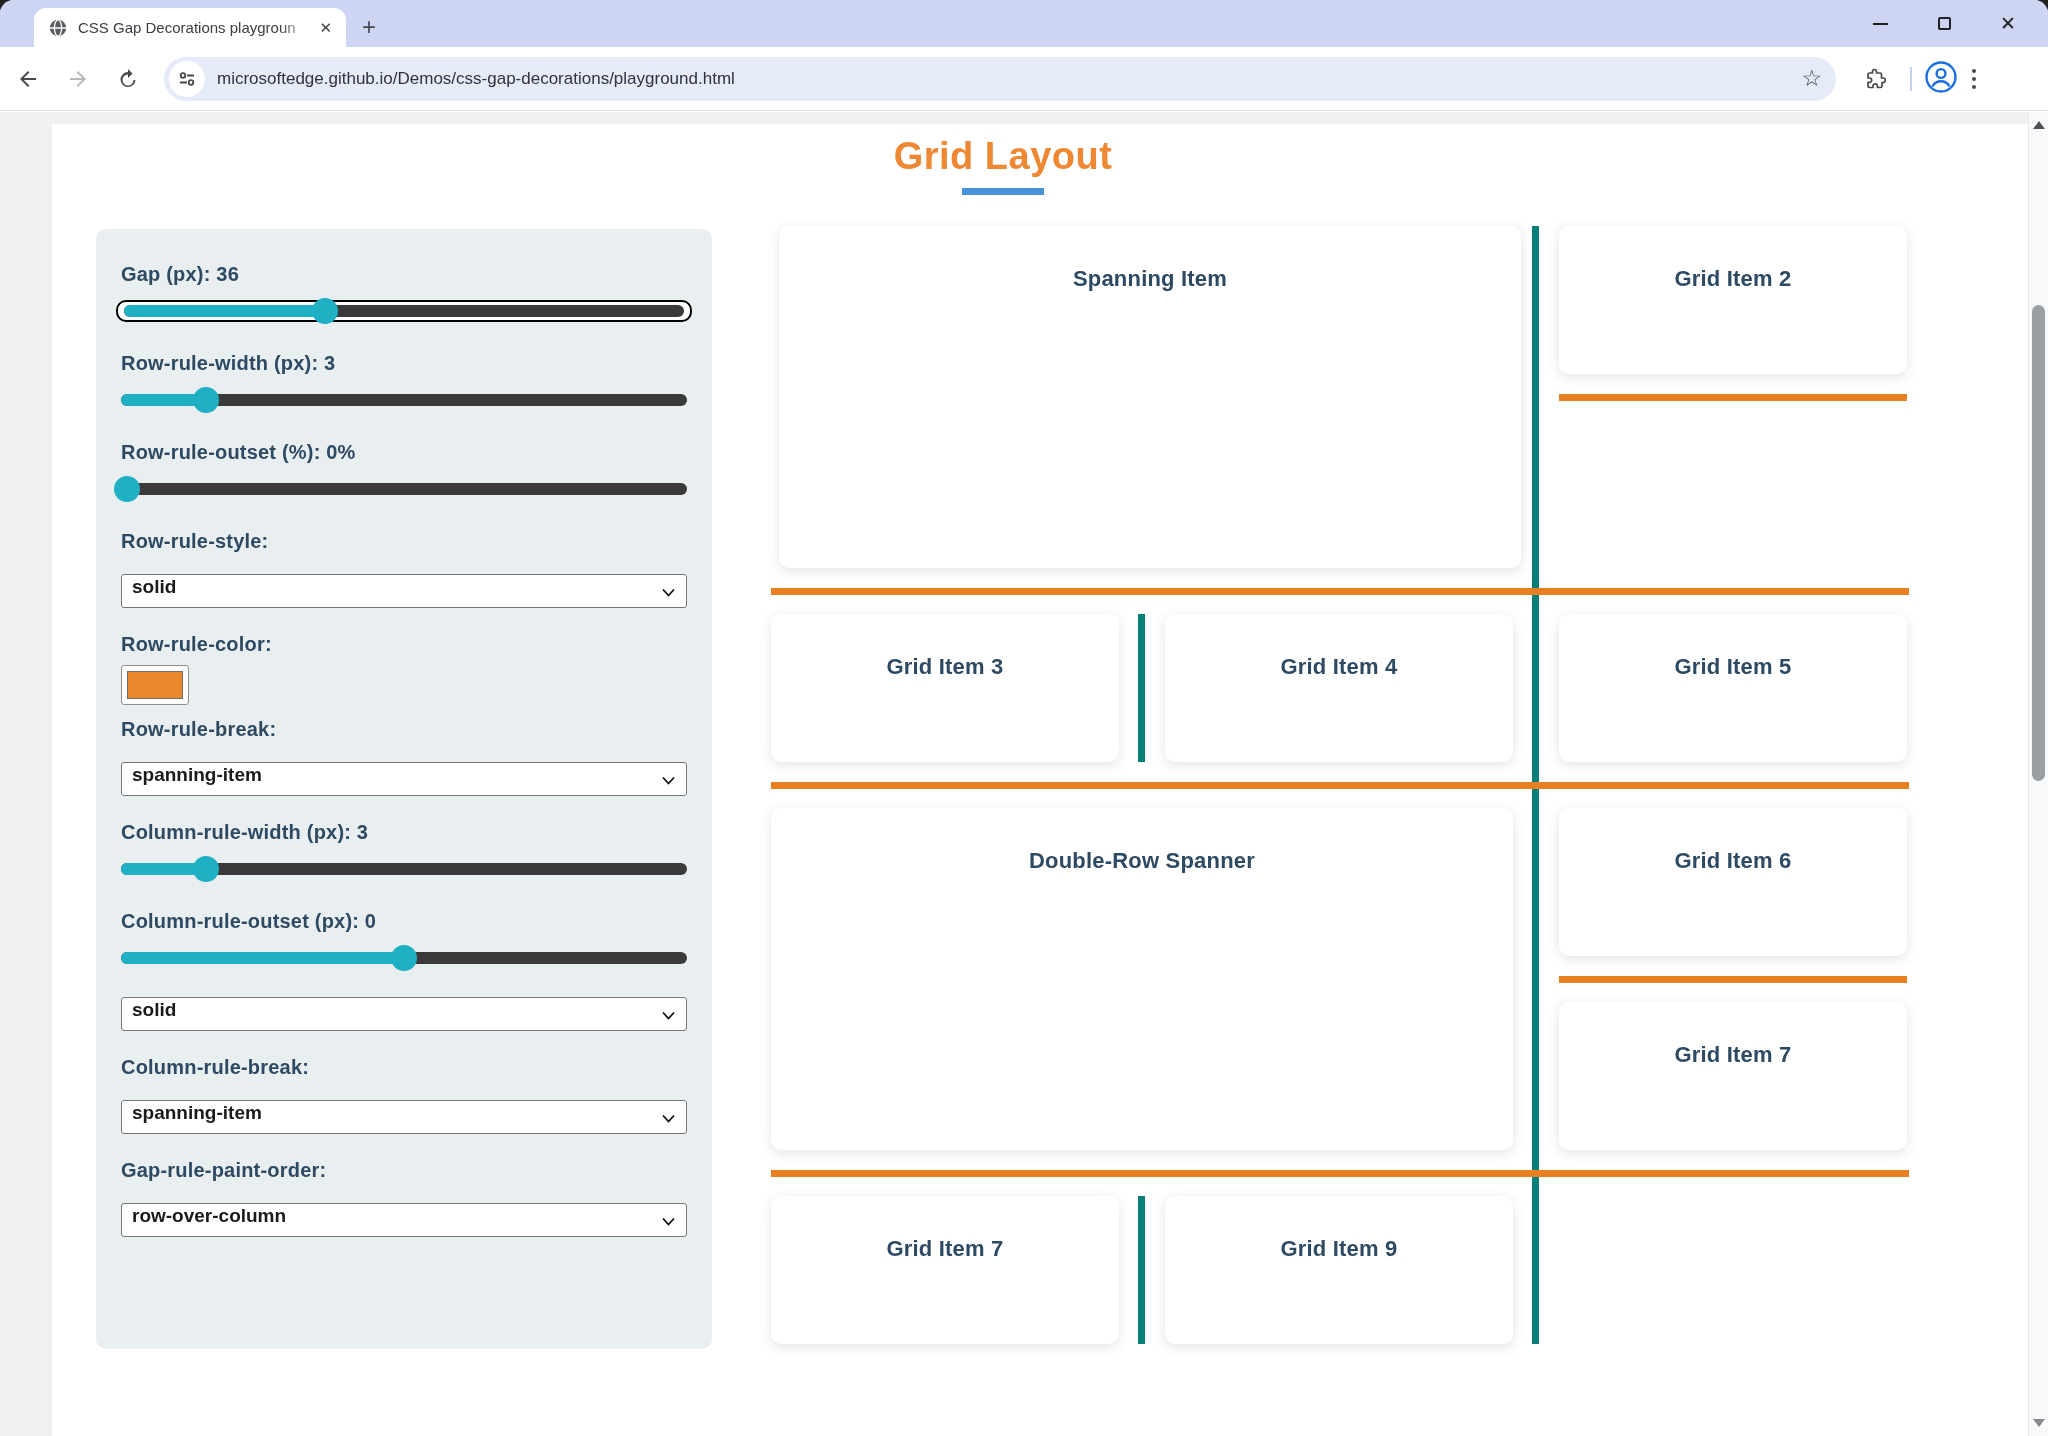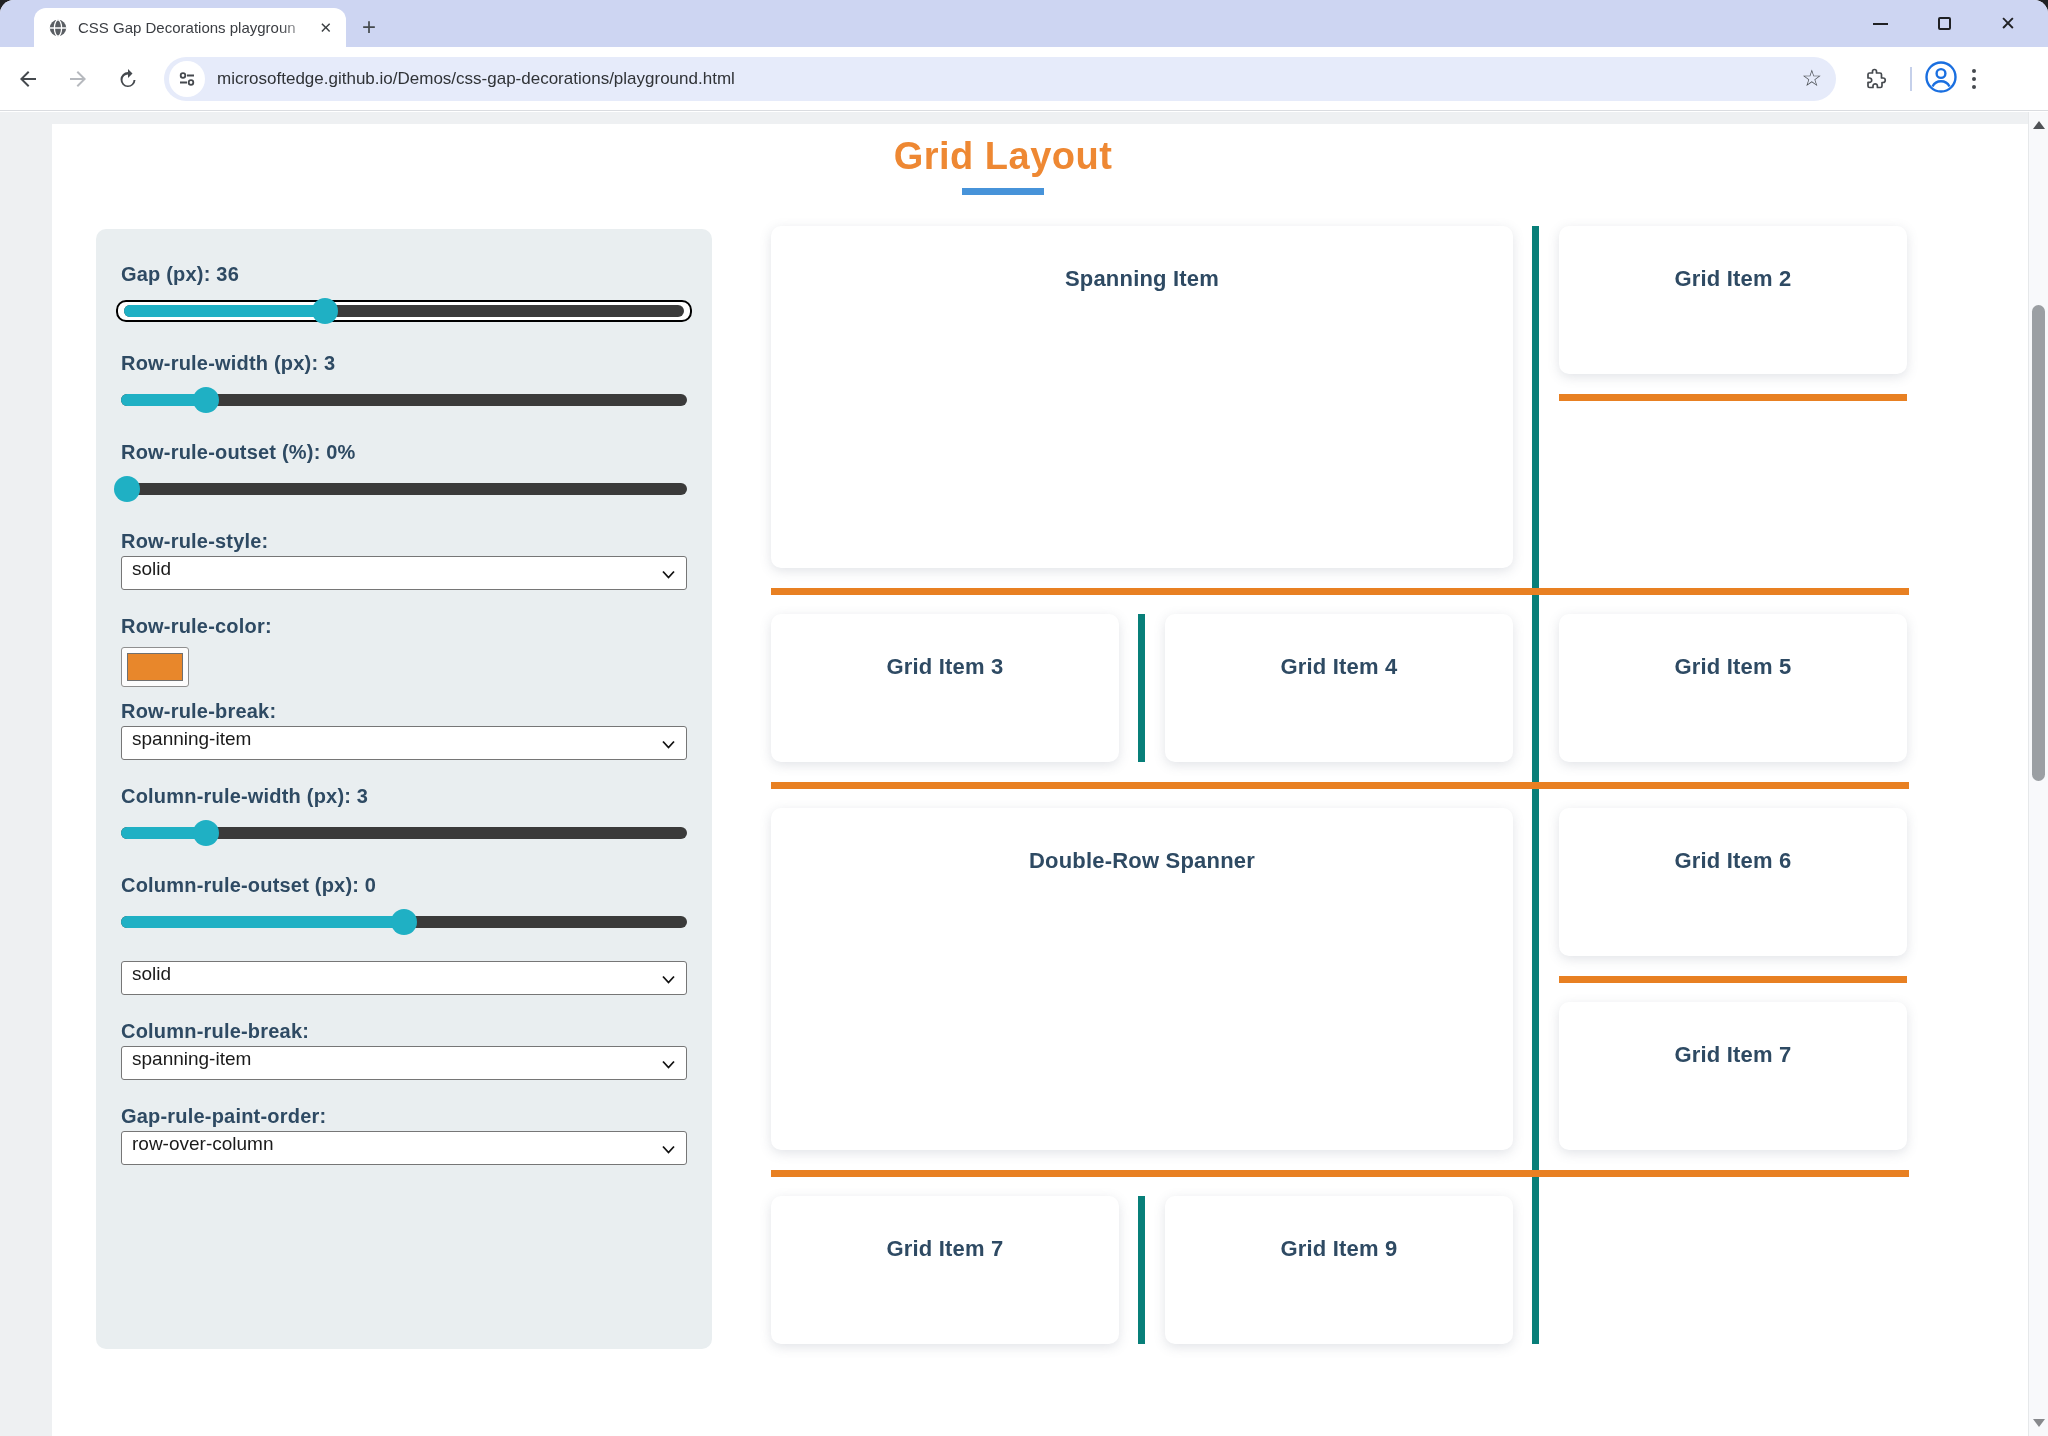--- a/index.html
+++ b/index.html
@@ -57,38 +57,38 @@
   .slider{ position:relative; height:28px; margin-top:10px; --p:36%; }
   .slider .track{ position:absolute; left:0; right:0; top:8px; height:12px; border-radius:7px; background:#3a3a3a; }
   .slider .fill{ position:absolute; left:0; top:8px; height:12px; border-radius:7px 0 0 7px; background:var(--slider-cyan); width:var(--p); }
   .slider .thumb{ position:absolute; top:1px; left:var(--p); width:26px; height:26px; border-radius:50%;
                   background:var(--slider-cyan); transform:translateX(-50%); }
   .slider.focused .trackbox{ position:absolute; left:-5px; right:-5px; top:3px; height:22px;
                              border:2px solid #000; border-radius:10px; background:#fff; }
   .slider.focused .track{ left:3px; right:3px; }
   .slider.focused .fill { left:3px; }
 
-  .select{ position:relative; margin-top:2px; height:34px; background:#fff; border:1px solid #767676;
-           border-radius:3px; display:flex; align-items:center; padding:0 34px 8px 10px; }
+  .select{ position:relative; margin-top:20px; height:34px; background:#fff; border:1px solid #767676;
+           border-radius:3px; display:flex; align-items:center; padding:0 34px 8px 10px;font-weight:bold; }
   .select .val{ font-size:19px; color:#1a1a1a; }
   .select .chev{ position:absolute; right:10px; top:10px; }
 
   .swatch{ margin-top:8px; width:68px; height:40px; background:#fdfdfd; border:1px solid #8f8f8f;
            border-radius:3px; padding:5px; }
   .swatch .inner{ width:100%; height:100%; border:1px solid #707070; }
 
   
   .gridwrap{ position:relative; margin-left:59px; margin-top:-3px; width:1139px; height:1120px; }
   .card{ position:absolute; background:#fff; border-radius:10px; box-shadow:0 3px 12px rgba(90,100,120,.18);
          text-align:center; padding-top:40px; font-size:22px; font-weight:bold; color:var(--ink); letter-spacing:.2px; }
   .rule{ position:absolute; }
   .rule.col{ width:7px; background:var(--rule-teal); z-index:1; }
   .rule.row{ height:7px; background:var(--rule-orange); z-index:2; }
 
-  .c-span { left:0;    top:0;     width:742px;  height:342px; }
+  .c-span { left:8px;    top:0;     width:742px;  height:342px; }
   .c-g1   { left:788px; top:0;    width:348px;  height:148px; }
   .c-g2   { left:788px; top:194px; width:348px; height:148px; }
   .c-g3   { left:0;    top:388px; width:348px;  height:148px; }
   .c-g4   { left:394px; top:388px; width:348px; height:148px; }
   .c-g5   { left:788px; top:388px; width:348px; height:148px; }
   .c-dr   { left:0;    top:582px; width:742px;  height:342px; }
   .c-g6   { left:788px; top:582px; width:348px; height:148px; }
   .c-g7   { left:788px; top:776px; width:348px; height:148px; }
   .c-g8   { left:0;    top:970px; width:348px;  height:148px; }
   .c-g9   { left:394px; top:970px; width:348px; height:148px; }

